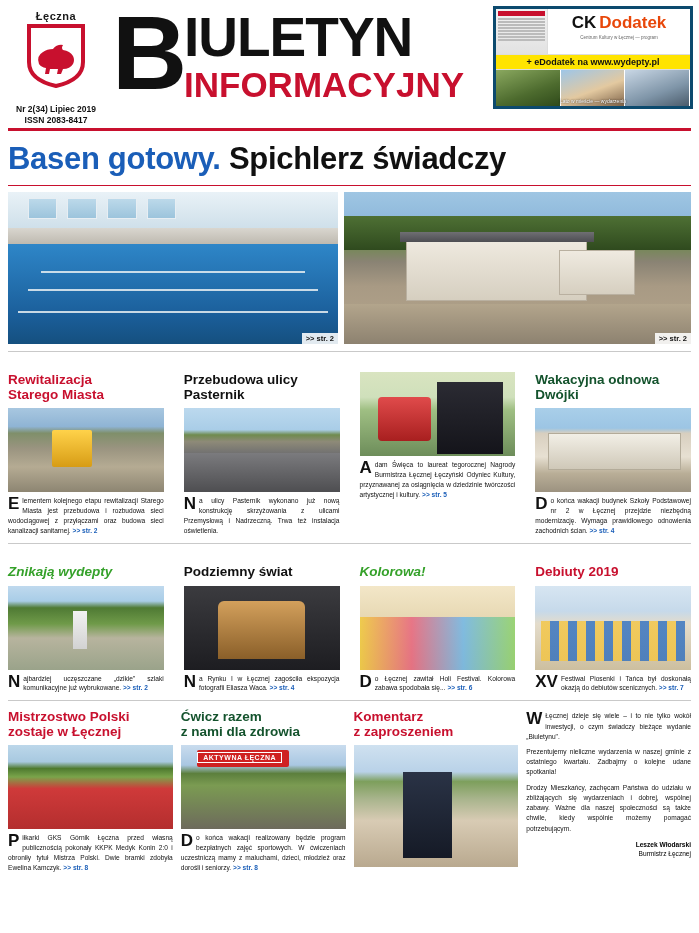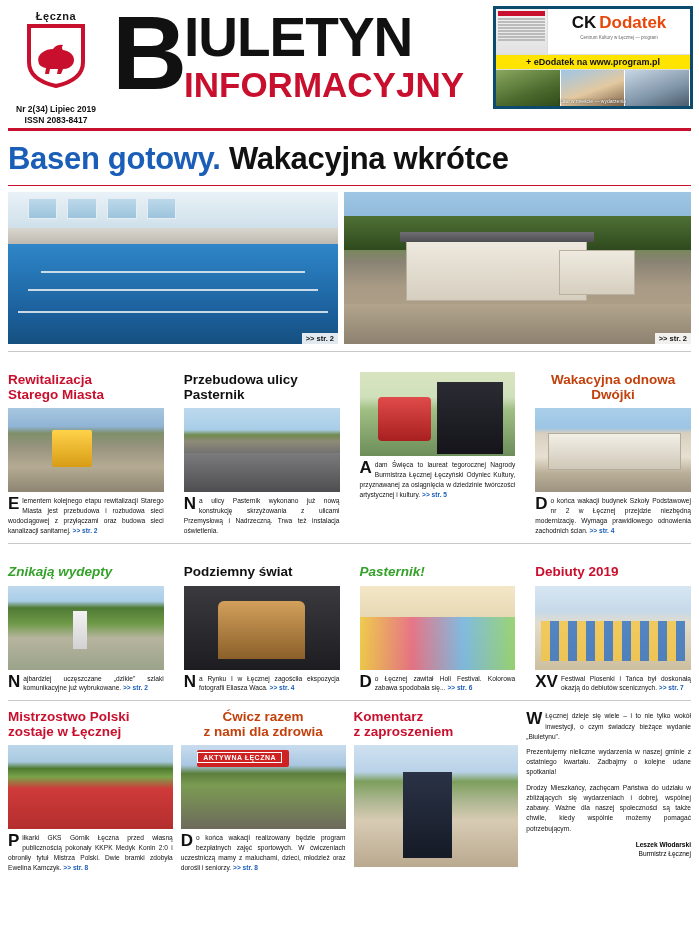--- a/index.html
+++ b/index.html
@@ -245,21 +245,21 @@
     gap: 20px;
   }
   .art-title {
     font-size: 13.5px;
     font-weight: bold;
     line-height: 1.12;
     margin-bottom: 4px;
     min-height: 32px;
   }
   .t-red { color: #c8102e; }
-  .t-blue { color: #c2410c; text-align: center; }
+  .t-blue { color: #14532d; }
   .t-green { color: #35a12a; font-style: italic; }
   .t-black { color: #111; }
   .art-photo {
     width: 100%;
     height: 84px;
     position: relative;
     overflow: hidden;
     margin-bottom: 4px;
   }
   .art-text {
@@ -420,35 +420,35 @@
             <div class="ln"></div>
             <div class="ln"></div>
           <div class="ln"></div>
             <div class="ln"></div>
         </div>
         <div class="promo-title">
           <span class="ck">CK</span><span class="dod">Dodatek</span>
           <div class="sub">Centrum Kultury w Łęcznej — program</div>
         </div>
       </div>
-      <div class="promo-mid">+ eDodatek na www.program.pl</div>
+      <div class="promo-mid">+ eDodatek na www.wydepty.pl</div>
       <div class="promo-photos">
         <div class="pp1"></div>
         <div class="pp2"></div>
         <div class="pp3"></div>
         <div class="promo-caption">Lato w mieście — wydarzenia</div>
       </div>
     </div>
   </div>
 
   <div class="rule-red"></div>
 
   <div class="headline">
     <span class="blue">Basen gotowy.</span>
-    <span class="black">Wakacyjna wkrótce</span>
+    <span class="black">Spichlerz świadczy</span>
   </div>
   <div class="rule-thin"></div>
 
   <div class="hero">
     <div class="hero-item hero-left">
       <div class="pool">
         <div class="ceil"></div>
         <div class="win" style="left:6%"></div>
         <div class="win" style="left:18%"></div>
         <div class="win" style="left:30%"></div>
@@ -543,21 +543,21 @@
       <div class="art-photo">
           <div class="ph p-podziemny"></div>
         </div>
       <div class="art-text">
         <span class="dropcap">N</span><span>a Rynku I w Łęcznej zagościła ekspozycja fotografii Eliasza Waca.</span>
         <span class="strlink">&gt;&gt; str. 4</span>
       </div>
     </div>
 
     <div>
-      <div class="art-title t-green" style="min-height:18px">Pasternik!</div>
+      <div class="art-title t-green" style="min-height:18px">Kolorowa!</div>
       <div class="art-photo">
           <div class="ph p-kolor"></div>
         </div>
       <div class="art-text">
         <span class="dropcap">D</span><span>o Łęcznej zawitał Holi Festival. Kolorowa zabawa spodobała się...</span>
         <span class="strlink">&gt;&gt; str. 6</span>
       </div>
     </div>
 
     <div>

